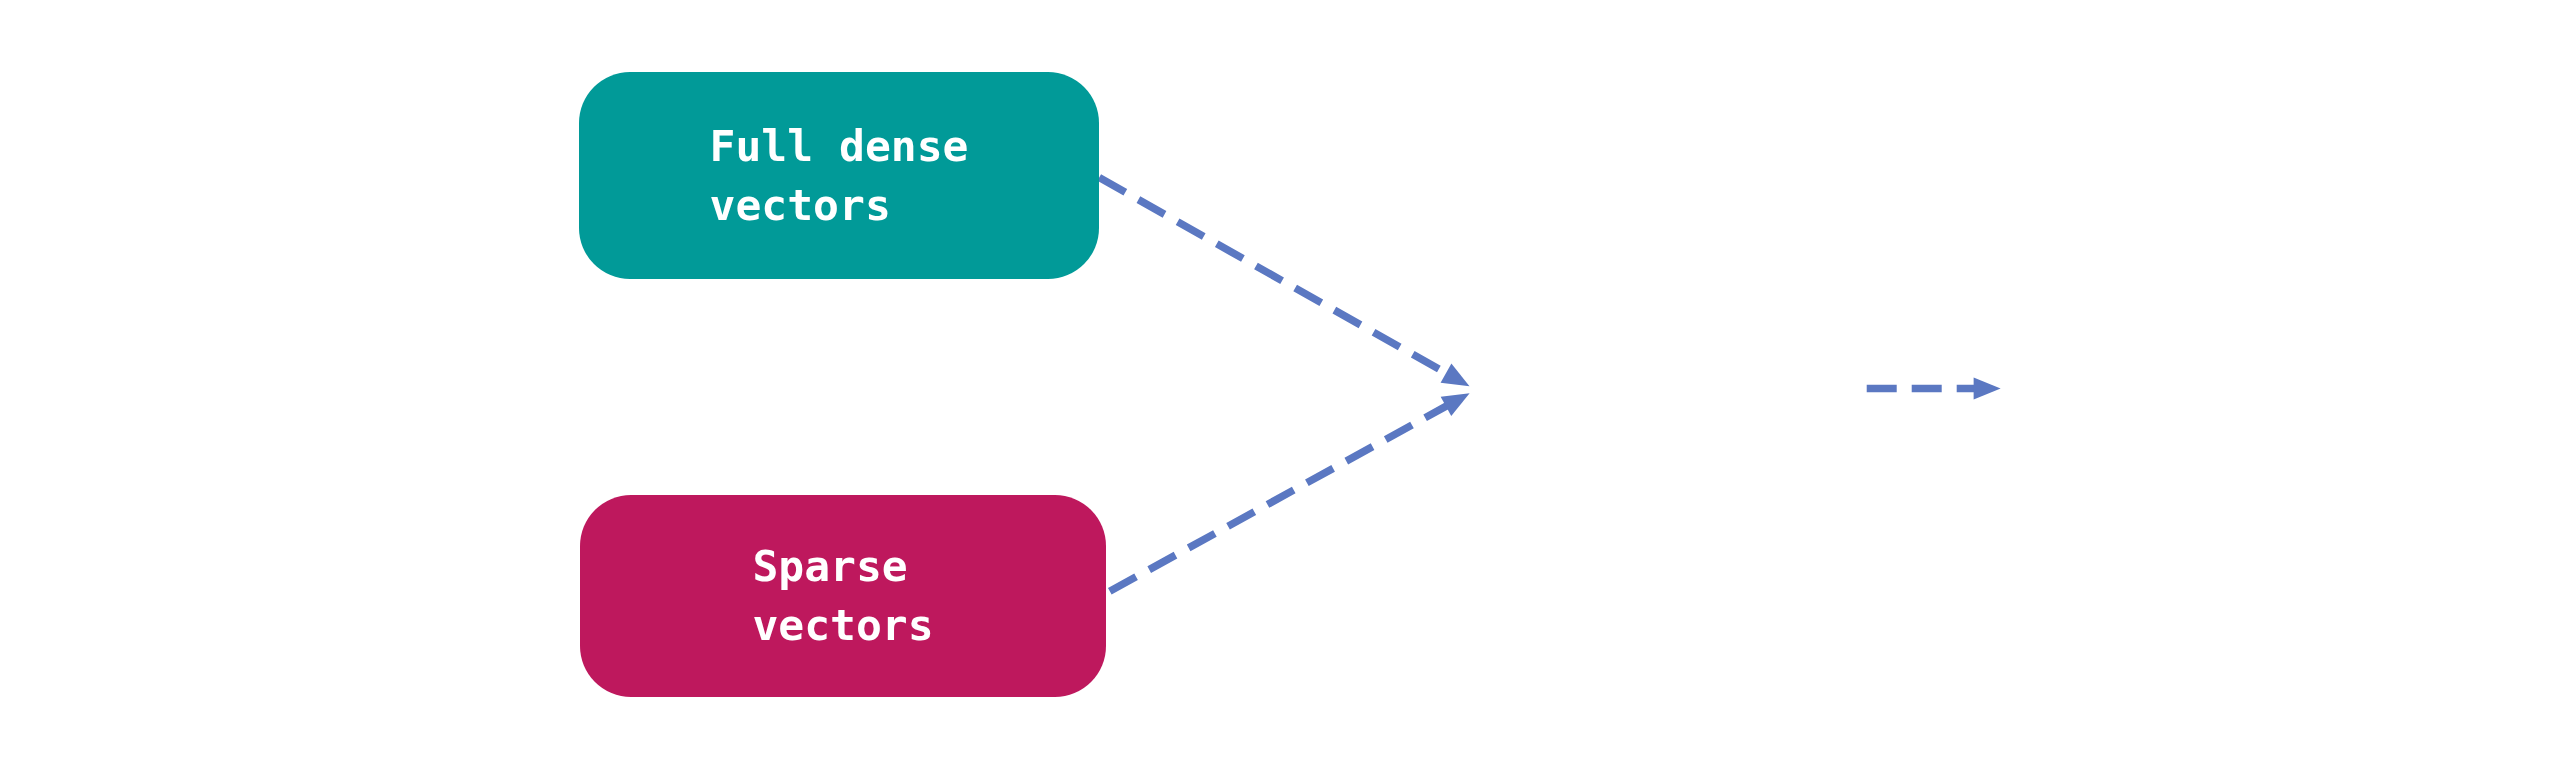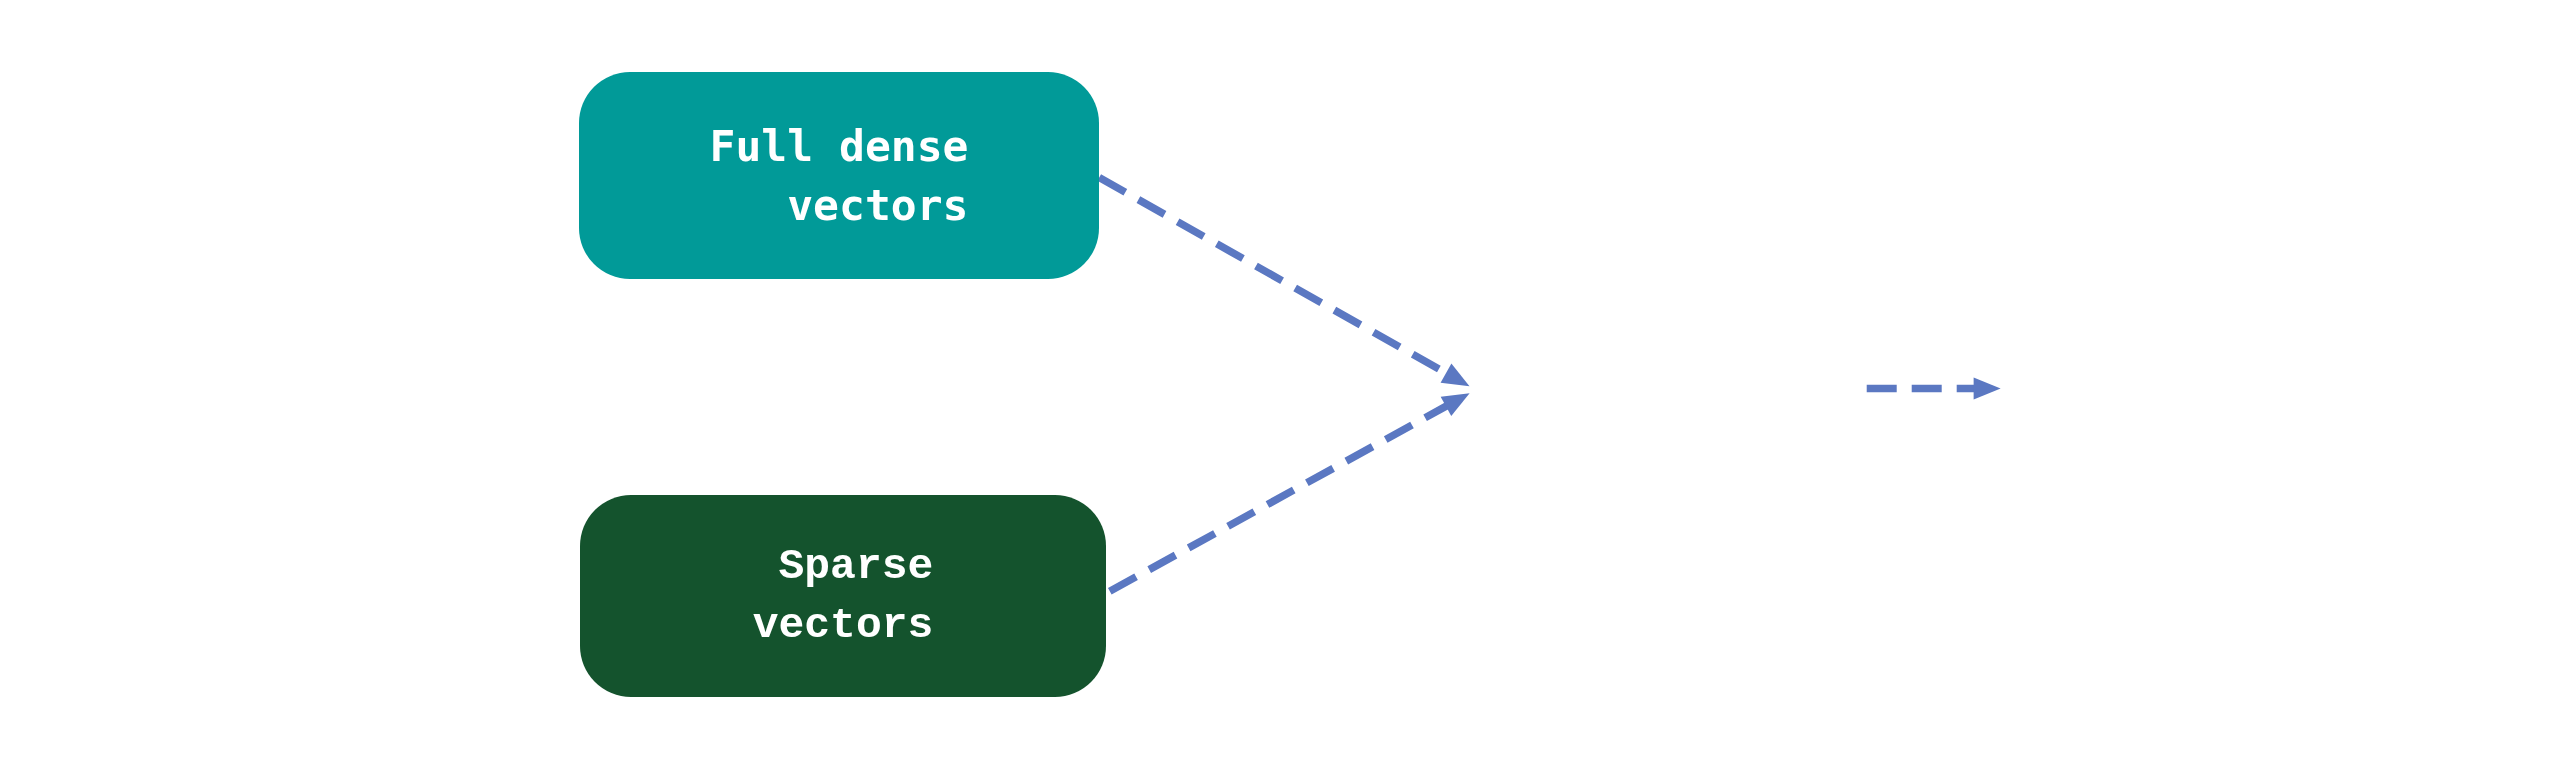--- a/index.html
+++ b/index.html
@@ -26,21 +26,21 @@
     stroke-width: 8.5;
     stroke-dasharray: 34 17;
     stroke-linecap: butt;
   }
   .node {
     position: absolute;
     border-radius: 51px;
     display: flex;
     align-items: center;
     justify-content: center;
-    text-align: right;
+    text-align: left;
     font-weight: bold;
     font-size: 43px;
     line-height: 59px;
     letter-spacing: 0px;
     white-space: pre-line;
   }
   .node-dense  { left: 579px;  top: 72px;  width: 520px; height: 207px; }
   .node-sparse { left: 580px;  top: 495px; width: 526px; height: 202px; }
   .node-late   { left: 1475px; top: 284px; width: 391px; height: 207px; }
 </style>
@@ -61,20 +61,20 @@
     <line class="edge" x1="1258" y1="670" x2="1645" y2="457" marker-end="url(#ah)" style="stroke: rgb(91, 120, 194);"></line>
 
     <line class="edge" x1="2116" y1="440" x2="2244" y2="440" marker-end="url(#ah)" style="stroke: rgb(91, 120, 194);"></line>
   </svg>
 
   <div class="node node-dense" style="background: rgb(1, 154, 152); color: rgb(255, 255, 255);">
     <span class="node-label">Full dense
 vectors</span>
   </div>
 
-  <div class="node node-sparse" style="background: #14532d; color: rgb(255, 255, 255); font-family: Liberation Mono, monospace;">
+  <div class="node node-sparse" style="background: #be185d; color: rgb(255, 255, 255);">
     <span class="node-label">Sparse
 vectors</span>
   </div>
 
 
 </div>
 
 
 </body></html>

